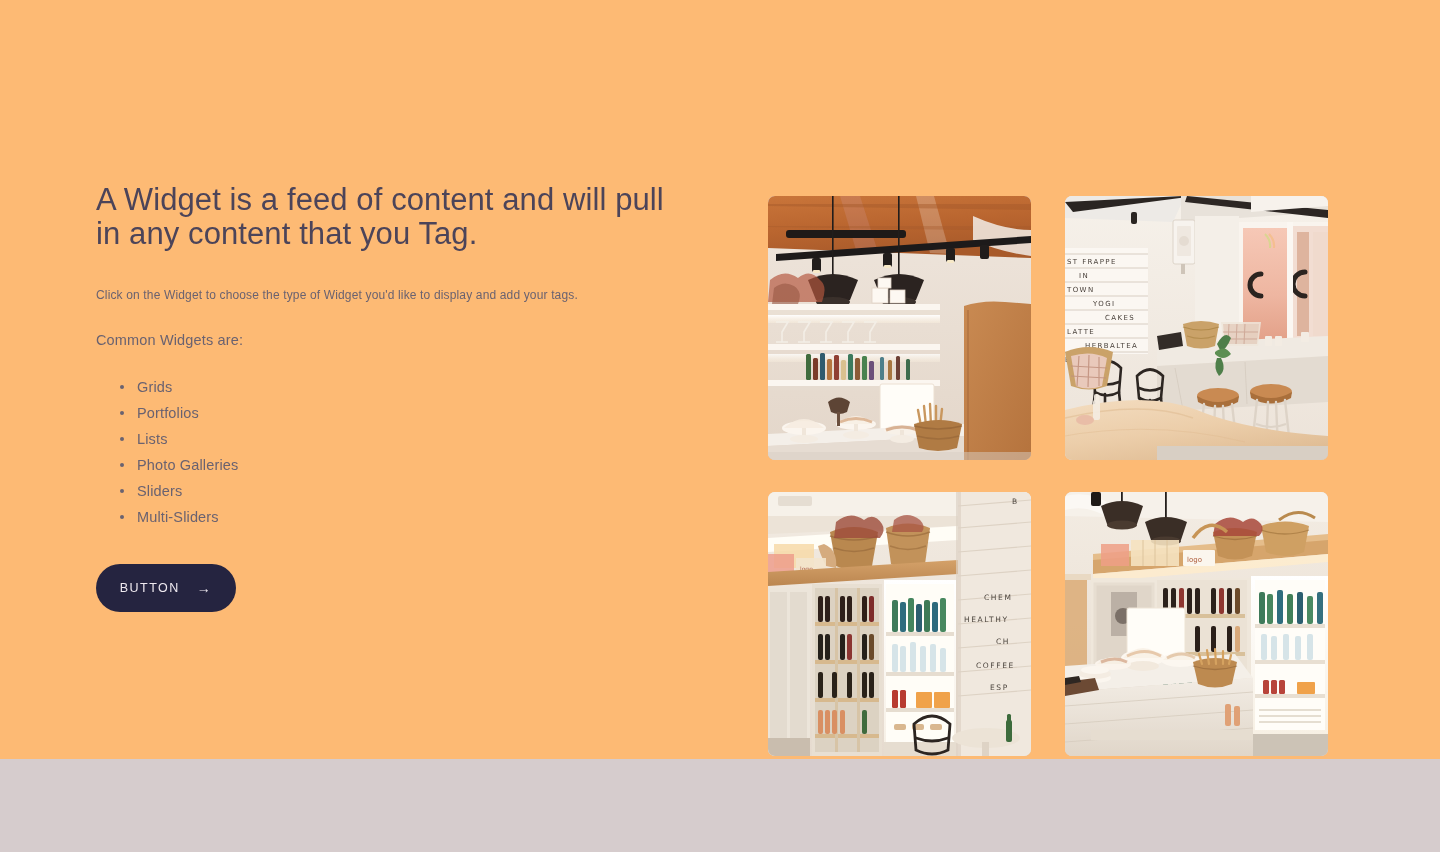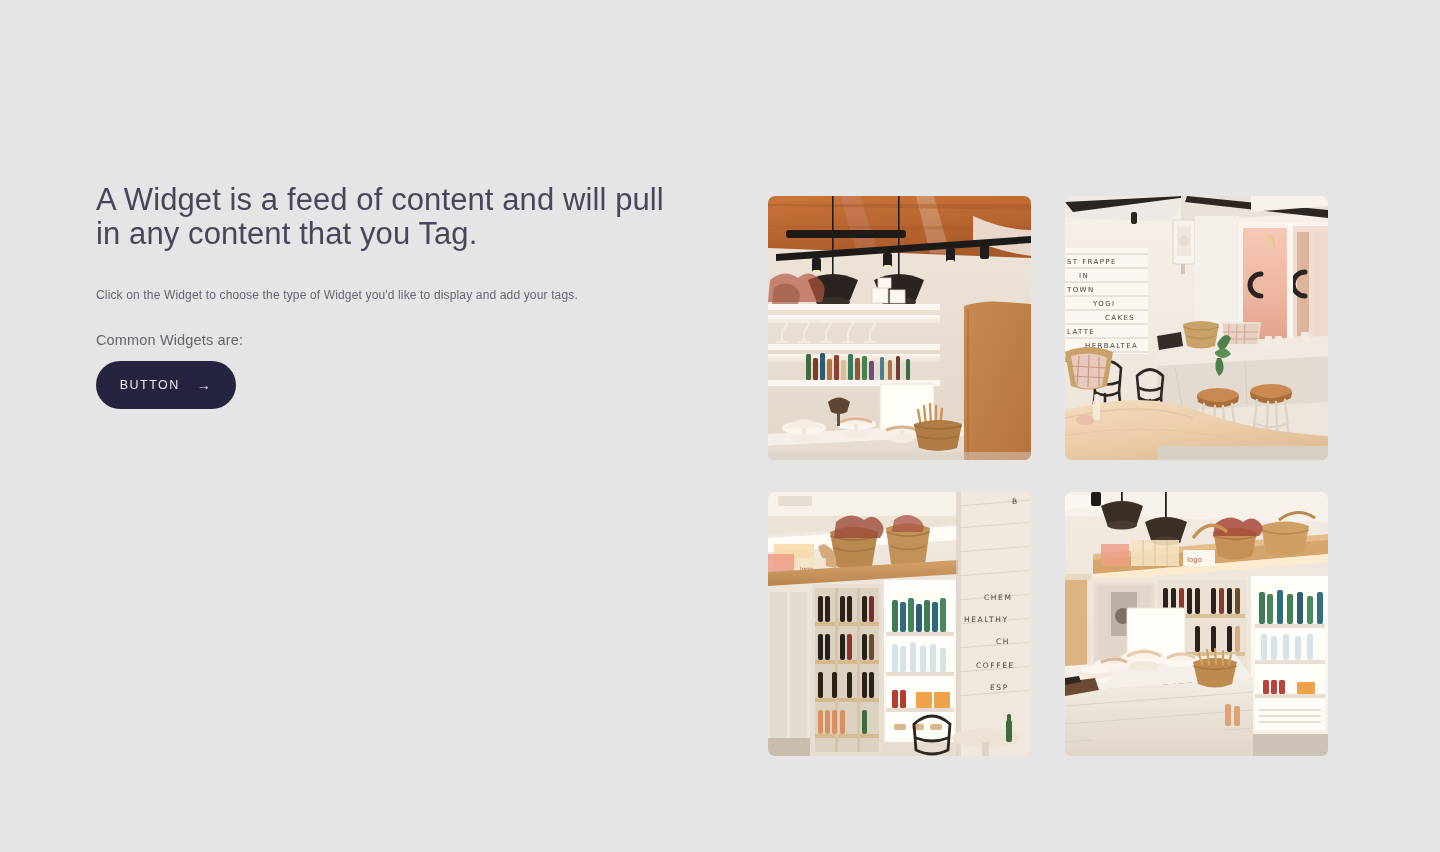--- a/index.html
+++ b/index.html
@@ -13,22 +13,22 @@
 
   body {
     background: #d6cccd;
     font-family: "Liberation Sans", sans-serif;
     -webkit-font-smoothing: antialiased;
   }
 
   .page {
     position: relative;
     width: 1440px;
-    height: 852px;
-    background: #e5e5e5;
+    height: 759px;
+    background: #fdba74;
   }
 
   
   .text-col {
     position: absolute;
     left: 96px;
     top: 183px;
     width: 580px;
   }
 
@@ -51,21 +51,21 @@
     max-width: 530px;
     margin: 0 0 19px 0;
   }
 
   .lead-in {
     font-size: 14.5px;
     line-height: 24px;
     font-weight: 400;
     color: #6a6270;
     letter-spacing: 0.15px;
-    margin: 0 0 9px 0;
+    margin: 0 0 22px 0;
   }
 
   .widget-list {
     list-style: none;
     margin: 0 0 34px 0;
     padding: 0;
   }
 
   .widget-list li {
     position: relative;
@@ -144,20 +144,28 @@
 <div class="page">
 
   <div class="text-col">
 
     <h1 class="headline">A Widget is a feed of content and will pull in any content that you Tag.</h1>
 
     <p class="intro">Click on the Widget to choose the type of Widget you'd like to display and add your tags.</p>
 
     <p class="lead-in">Common Widgets are:</p>
 
+    <ul class="widget-list">
+      <li>Grids</li>
+      <li>Portfolios</li>
+      <li>Lists</li>
+      <li>Photo Galleries</li>
+      <li>Sliders</li>
+      <li>Multi-Sliders</li>
+    </ul>
 
     <button class="cta-button">
       <span>BUTTON</span>
       <span class="arrow">→</span>
     </button>
 
   </div>
 
   <div class="grid">
 

